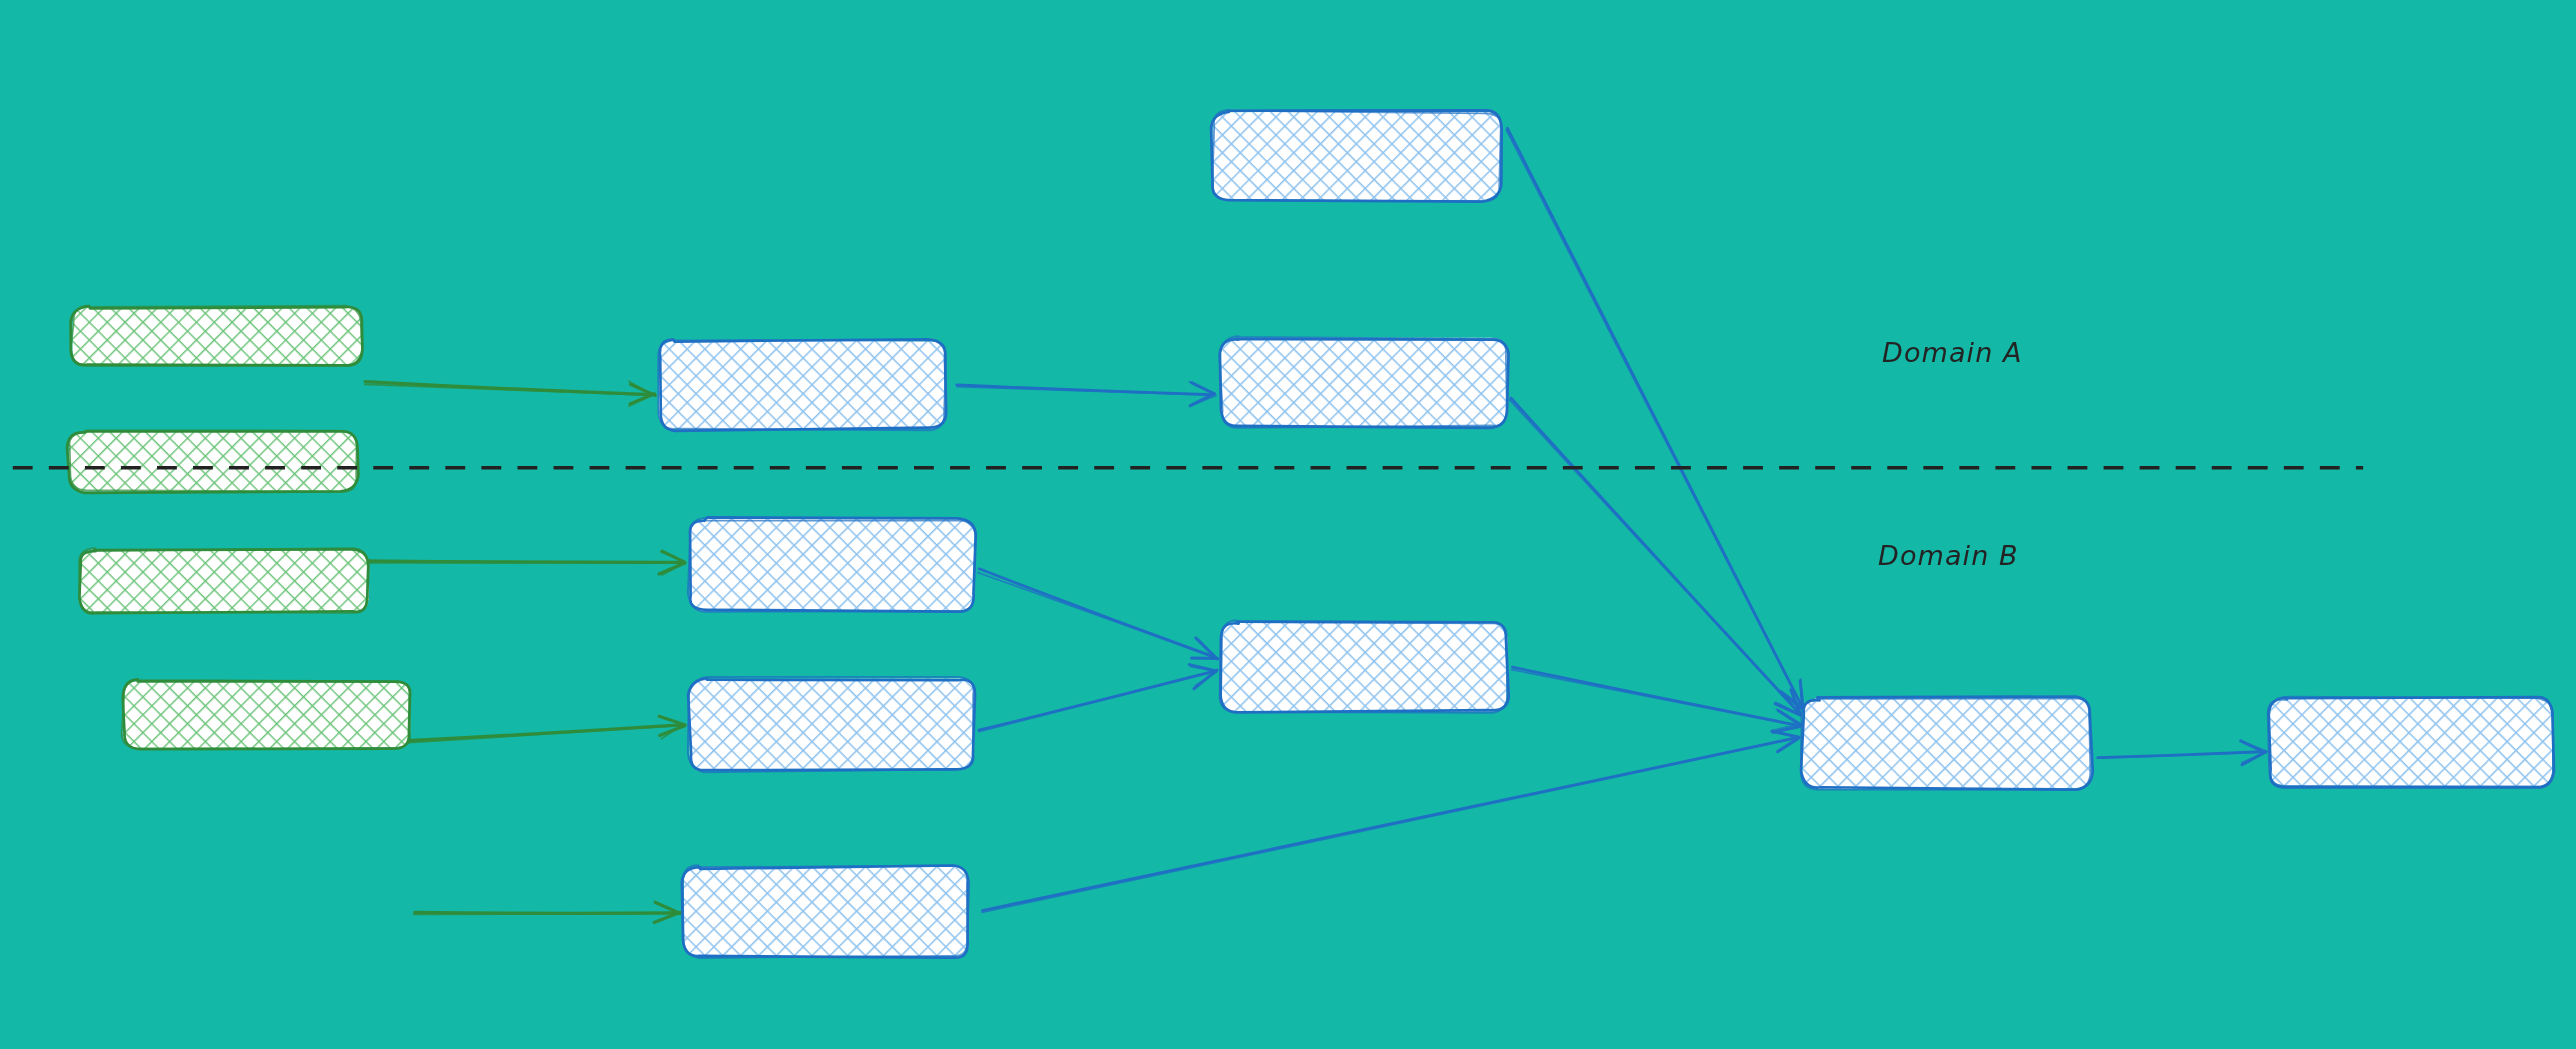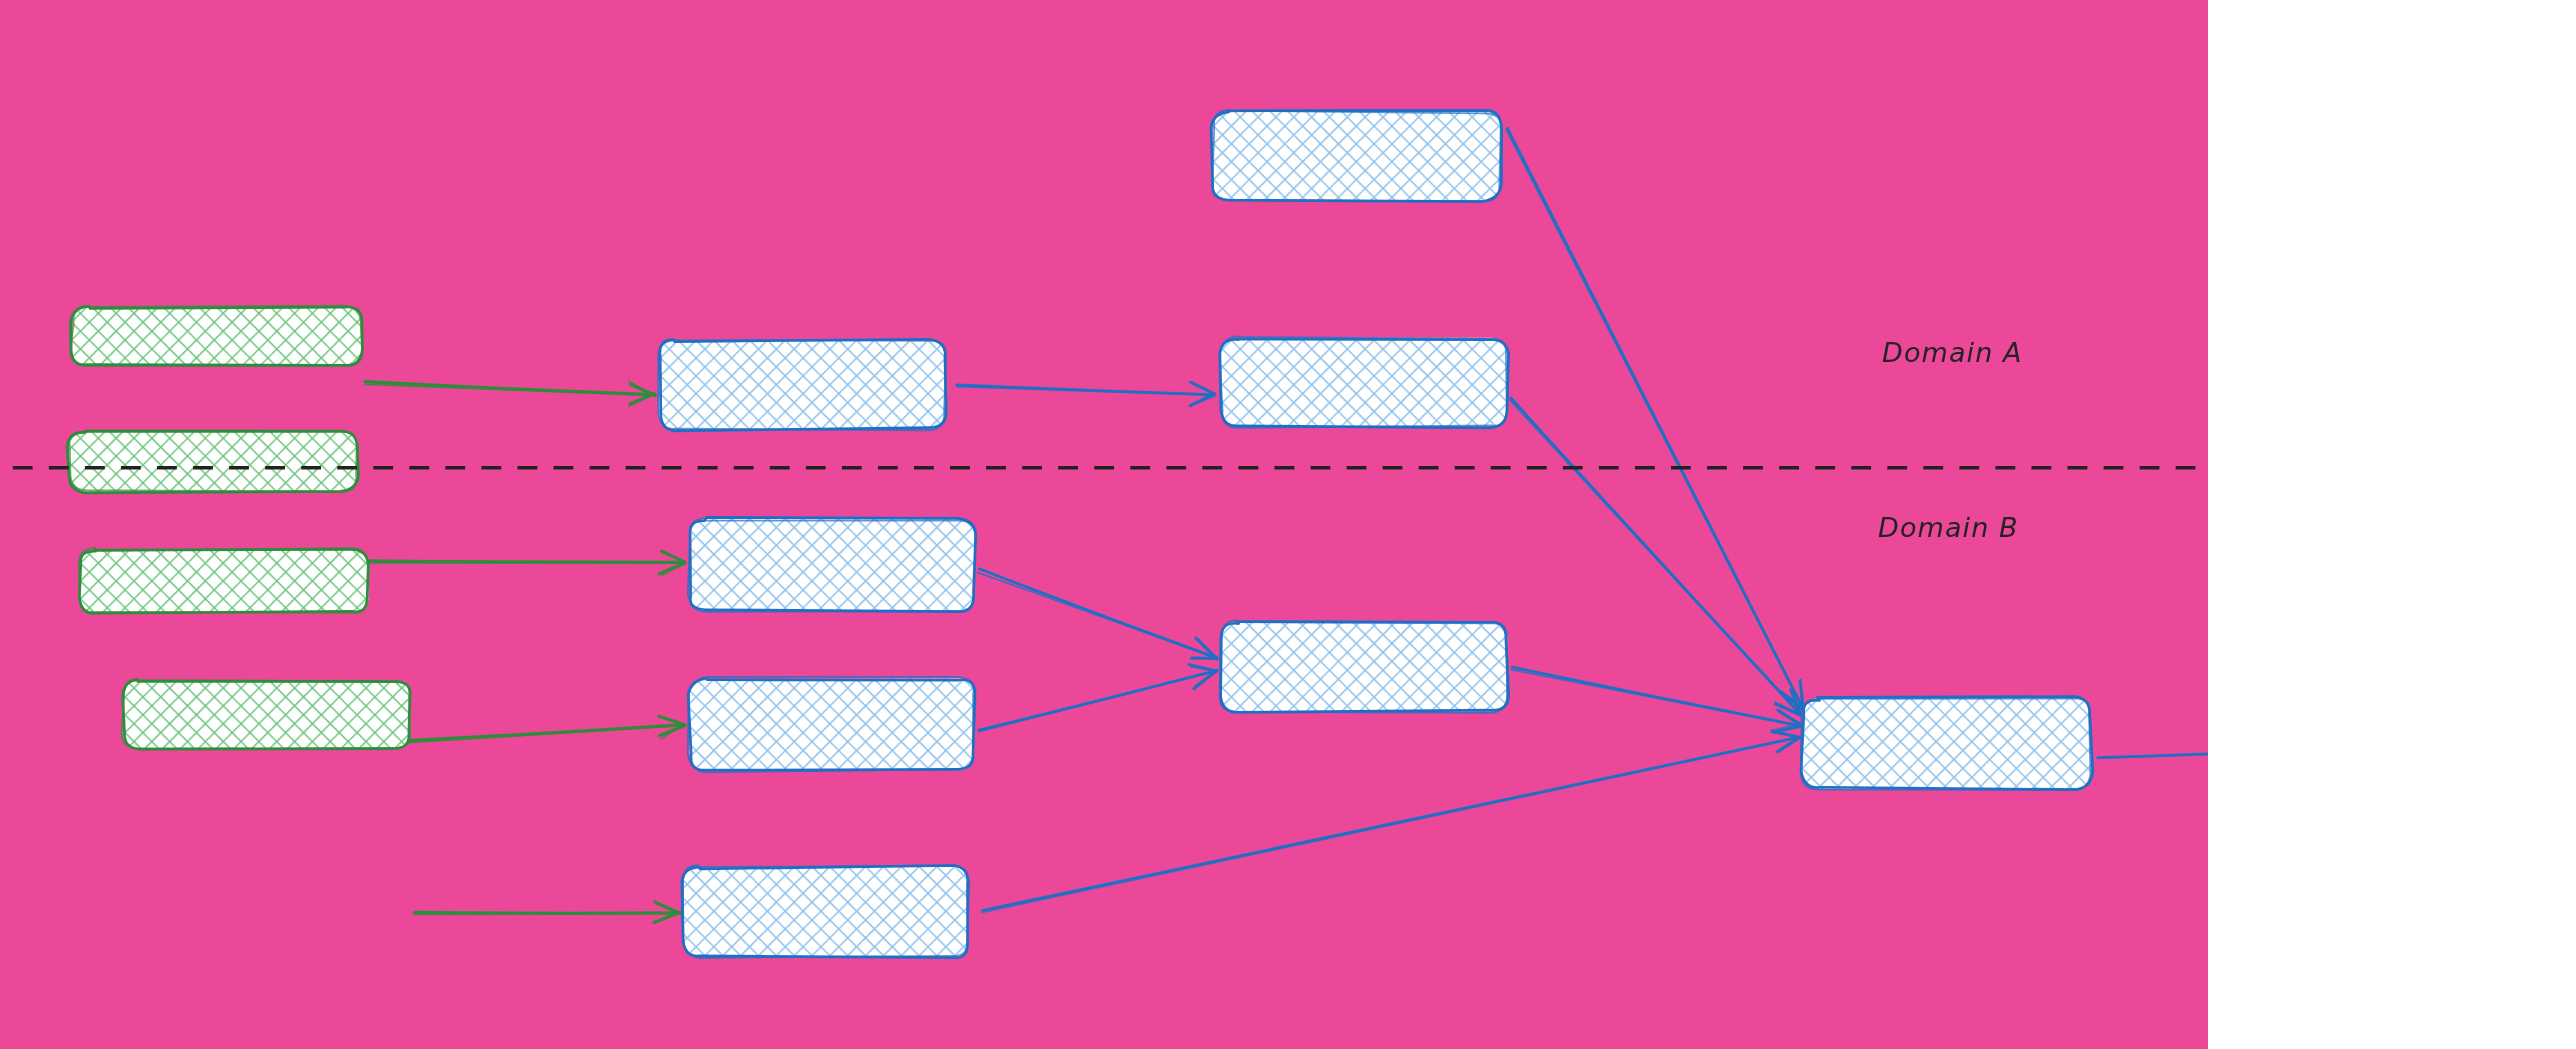--- a/index.html
+++ b/index.html
@@ -6,23 +6,23 @@
   html, body {
     margin: 0;
     padding: 0;
     background: #ffffff;
   }
   body {
     font-family: "Liberation Sans", sans-serif;
   }
   #canvas-wrap {
     position: relative;
-    width: 2208px;
+    width: 2576px;
     height: 1049px;
-    background: #ec4899;
+    background: #14b8a6;
     overflow: hidden;
   }
   #diagram-svg {
     position: absolute;
     left: 0;
     top: 0;
     width: 2576px;
     height: 1049px;
     display: block;
   }
@@ -222,16 +222,16 @@
           <path d="M 774.0809909582981 962.2961172174644 L 1057.9477202906496 960.361520910478 Q 1073.261589509417 961.5880700953714 1075.3036255251634 979.7537330159237 L 1073.1790174008715 1042.6386288467509 Q 1073.9068422202984 1062.5915841770784 1056.3238034493402 1060.5987381223117 L 775.9746742794638 1063.0316070571223 Q 759.3748806015938 1059.9278297424446 758.1377629432071 1044.2753053676222 L 757.5808675773818 980.3033594142661 Q 755.921961784373 960.3517687941211 774.7957909260391 960.0565471828713 Z" fill="none" stroke="#1f6fc4" stroke-width="2" stroke-linecap="round" stroke-linejoin="round" opacity="0.72"></path>
         </g>
       </g>
     <g id="divider-layer">
         <line x1="14" y1="519" x2="2622" y2="519" stroke="#222222" stroke-width="4" stroke-dasharray="22 18" stroke-linecap="butt"></line>
       </g>
   </svg>
 
   <div class="domain-label" id="label-domain-a" style="left: 1882px; top: 337px;">Domain A</div>
 
-  <div class="domain-label" id="label-domain-b" style="left: 1878px; top: 512px; text-align: center;">Domain B</div>
+  <div class="domain-label" id="label-domain-b" style="left: 1878px; top: 540px; text-align: center;">Domain B</div>
 
 </div>
 
 
 </body></html>

